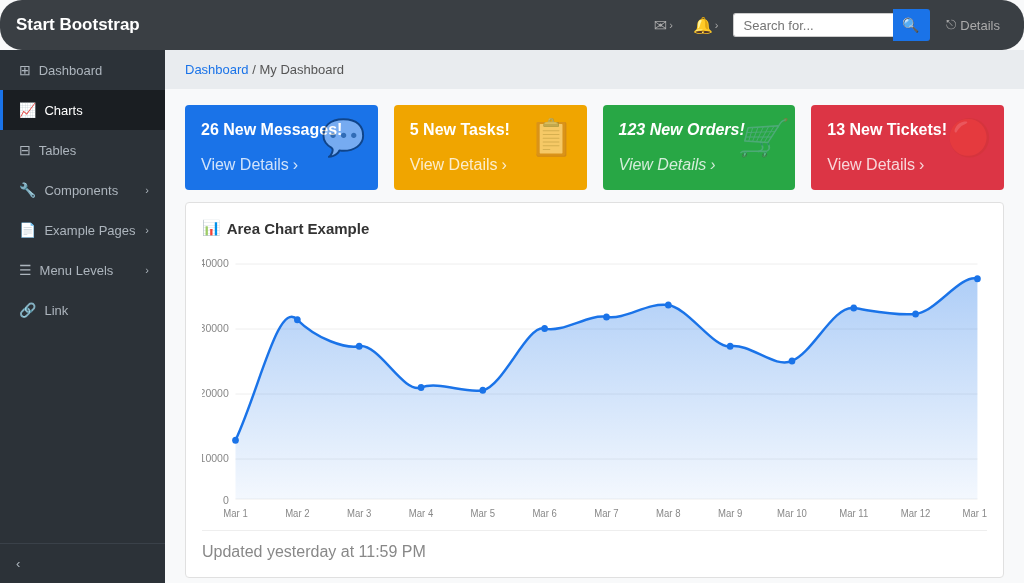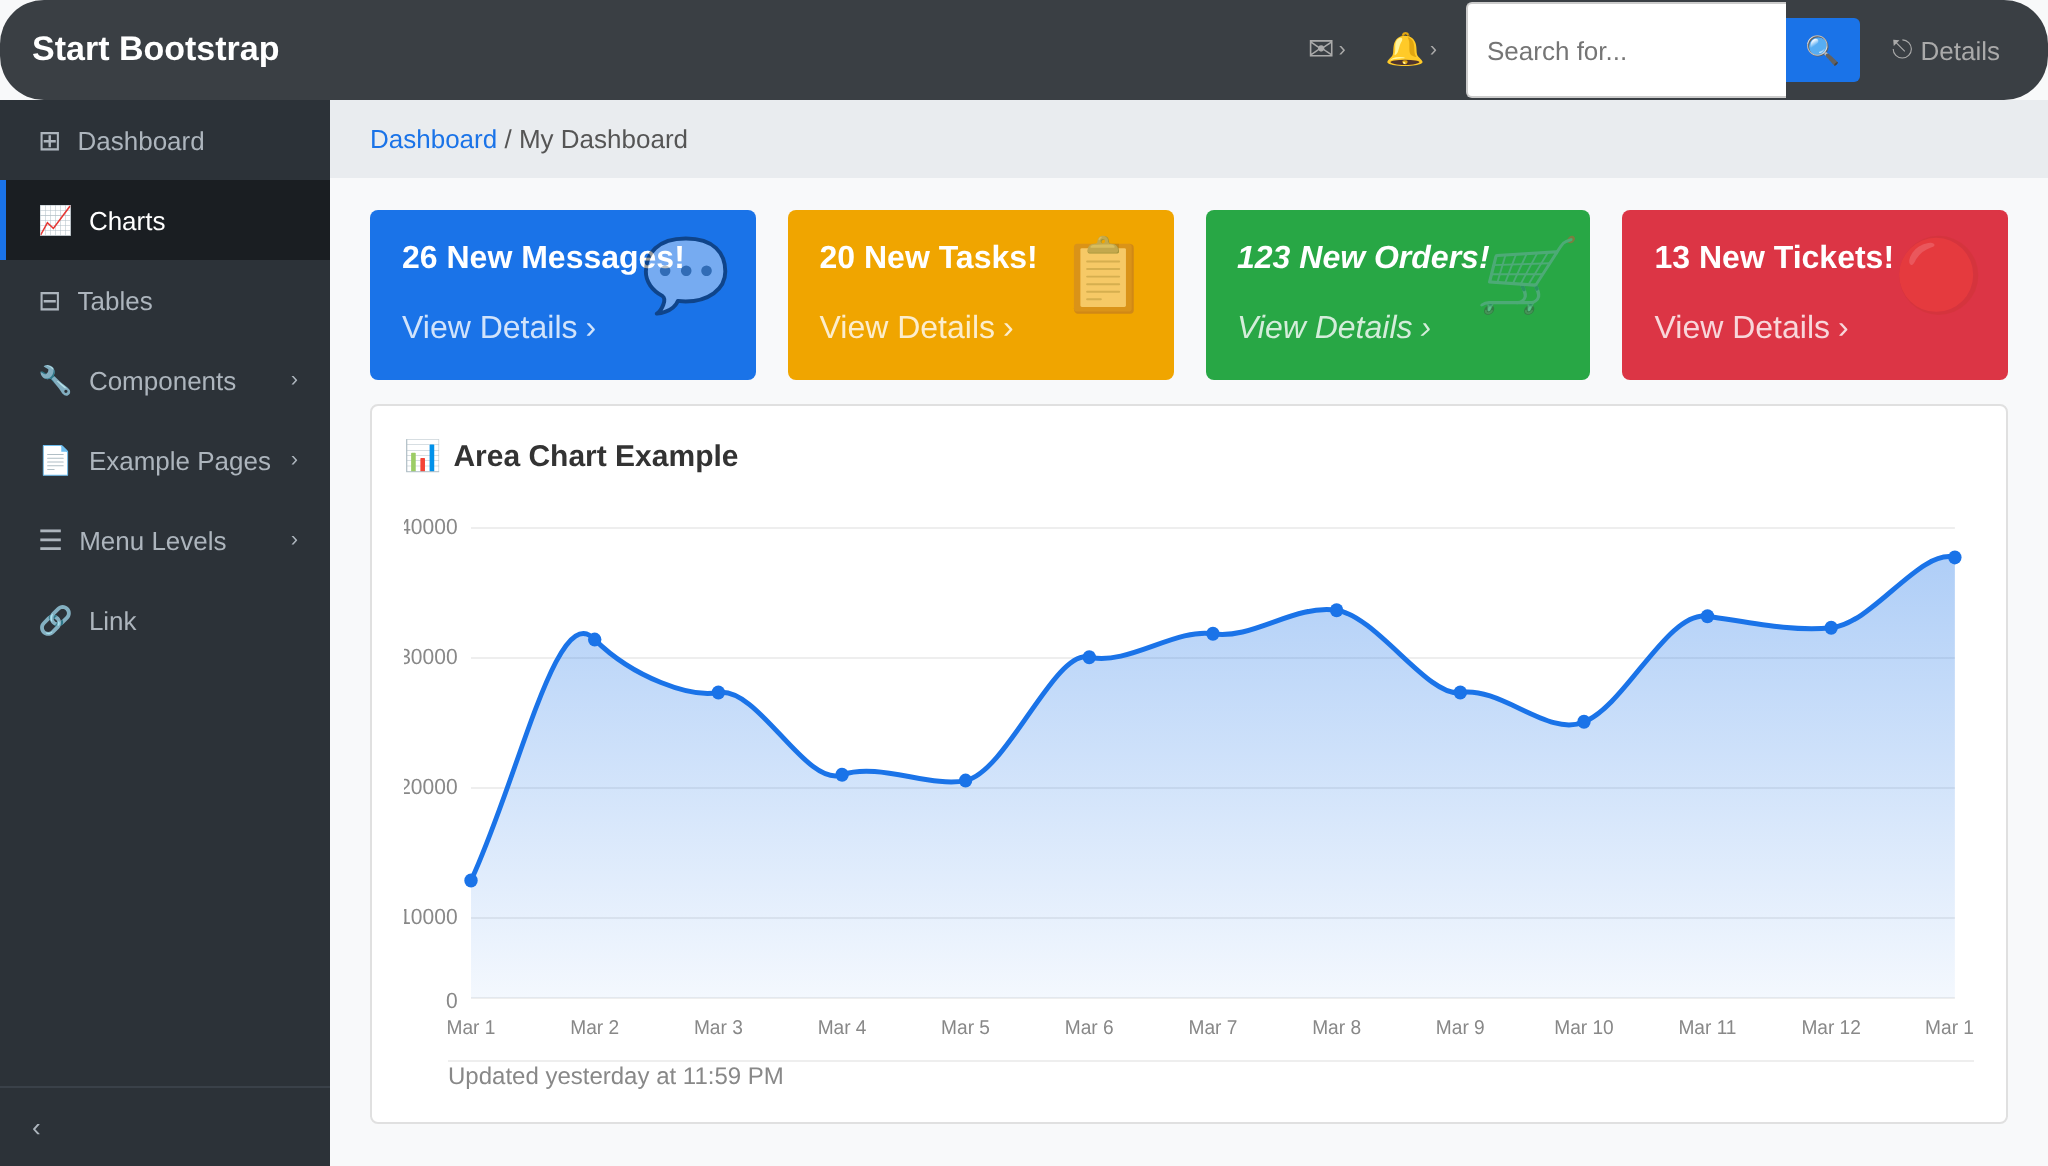--- a/index.html
+++ b/index.html
@@ -41,21 +41,21 @@
     }
     .search-form {
       display: flex;
       align-items: center;
     }
     .search-input {
       border: 1px solid #ccc;
       border-right: none;
       padding: 4px 10px;
       font-size: 13px;
-      height: 48px;
+      height: 24px;
       width: 160px;
       outline: none;
       border-radius: 3px 0 0 3px;
     }
     .search-btn {
       background: #1a73e8;
       border: none;
       color: #fff;
       padding: 4px 10px;
       height: 32px;
@@ -189,26 +189,25 @@
     .chart-header {
       font-size: 15px;
       font-weight: 600;
       color: #333;
       margin-bottom: 12px;
       display: flex;
       align-items: center;
       gap: 6px;
     }
     .chart-updated {
-      font-size: 12px;
+      font-size: 16px;
       color: #888;
       margin-top: 8px;
-      padding-top: 0;
+      padding-top: 12px;
       border-top: 1px solid #eee;
-      margin-left: 22px;
     }
 
     
     .chart-container {
       width: 100%;
       overflow: hidden;
     }
   </style>
 </head>
 <body>
@@ -286,21 +285,21 @@
       <div class="stat-cards">
         <div class="stat-card blue">
           <div class="card-title">26 New Messages!</div>
           <span class="card-icon">💬</span>
           <a class="card-link">
             <span>View Details</span>
             <span>›</span>
           </a>
         </div>
         <div class="stat-card yellow">
-          <div class="card-title">20 New Tasks!</div>
+          <div class="card-title">5 New Tasks!</div>
           <span class="card-icon">📋</span>
           <a class="card-link">
             <span>View Details</span>
             <span>›</span>
           </a>
         </div>
         <div class="stat-card green">
           <div class="card-title">123 New Orders!</div>
           <span class="card-icon">🛒</span>
           <a class="card-link">

